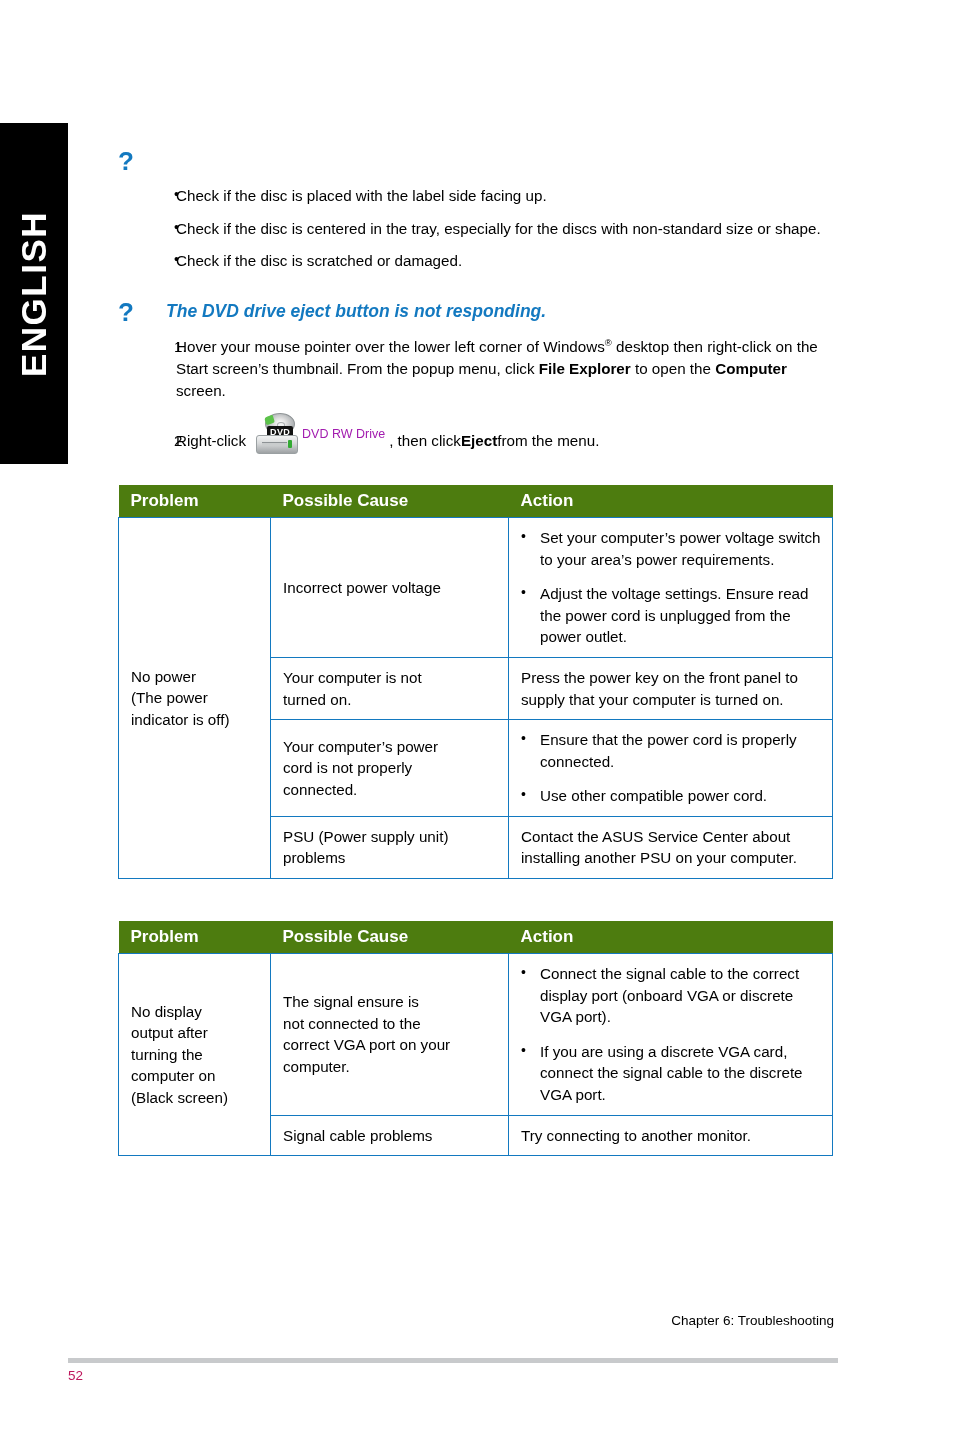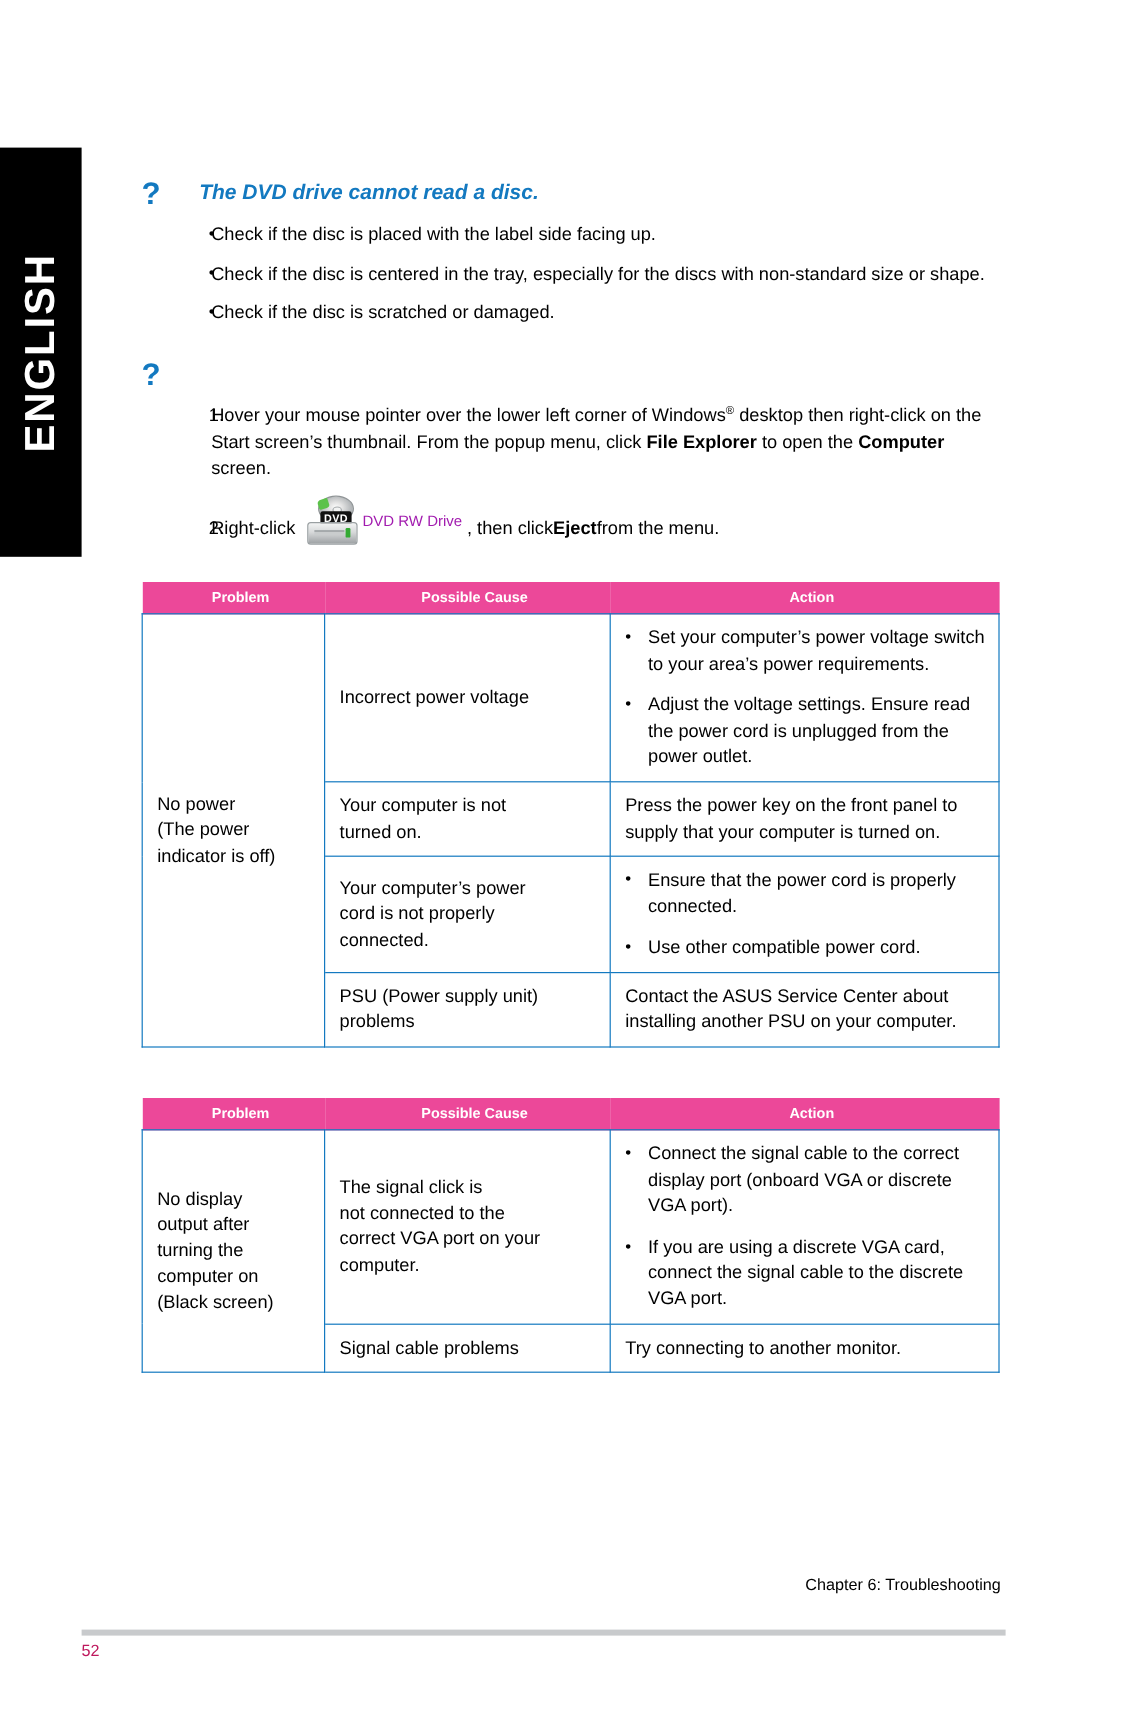--- a/index.html
+++ b/index.html
@@ -211,25 +211,25 @@
     border-collapse: collapse;
     width: 714px;
     table-layout: fixed;
     font-size: 15.2px;
   }
   table.tbl col.c1 { width: 152px; }
   table.tbl col.c2 { width: 238px; }
   table.tbl col.c3 { width: 324px; }
 
   table.tbl thead th {
-    background: #ec4899;
+    background: #4d7c0f;
     color: #ffffff;
-    font-size: 12px;
+    font-size: 17px;
     font-weight: bold;
-    text-align: center;
+    text-align: left;
     padding: 6px 0 6px 12px;
     border: none;
   }
   table.tbl td {
     border: 1px solid #1379C0;
     vertical-align: middle;
     padding: 9px 10px 9px 12px;
     line-height: 1.42;
   }
   td.cell-problem { vertical-align: middle; }
@@ -293,21 +293,20 @@
   <span class="side-tab-label">ENGLISH</span>
 </div>
 
 <div class="content">
 
   <div class="sp-1"></div>
 
   <div class="faq-block">
     <div class="faq-head">
       <div class="faq-qmark">?</div>
-      <div class="faq-title">The DVD drive cannot read a disc.</div>
     </div>
     <ul class="faq-list">
       <li class="faq-item">
         <span class="faq-marker bullet">•</span>
         <span class="faq-text">Check if the disc is placed with the label side facing up.</span>
       </li>
       <li class="faq-item">
         <span class="faq-marker bullet">•</span>
         <span class="faq-text">Check if the disc is centered in the tray, especially for the discs with non-standard size or shape.</span>
       </li>
@@ -316,20 +315,21 @@
         <span class="faq-text">Check if the disc is scratched or damaged.</span>
       </li>
     </ul>
   </div>
 
   <div class="sp-2"></div>
 
   <div class="faq-block">
     <div class="faq-head">
       <div class="faq-qmark">?</div>
+      <div class="faq-title">The DVD drive eject button is not responding.</div>
     </div>
 
     <ol class="faq-list">
       <li class="faq-item">
         <span class="faq-marker">1.</span>
         <span class="faq-text"><span>Hover your mouse pointer over the lower left corner of Windows</span><span class="sup">®</span><span> desktop then right-click on the Start screen’s thumbnail. From the popup menu, click </span><b>File Explorer</b><span> to open the </span><b>Computer</b><span> screen.</span></span>
       </li>
     </ol>
 
     <div class="step-icon-row">
@@ -465,21 +465,21 @@
             <div class="cell-lines">
               <div>No display</div>
               <div>output after</div>
               <div>turning the</div>
               <div>computer on</div>
               <div>(Black screen)</div>
             </div>
           </td>
           <td class="cell-center">
             <div class="cell-lines">
-              <div>The signal click is</div>
+              <div>The signal ensure is</div>
               <div>not connected to the</div>
               <div>correct VGA port on your</div>
               <div>computer.</div>
             </div>
           </td>
           <td>
             <ul class="cell-list">
               <li>
                 <span class="cell-bullet">•</span>
                 <span class="cell-bullet-text">Connect the signal cable to the correct display port (onboard VGA or discrete VGA port).</span>

